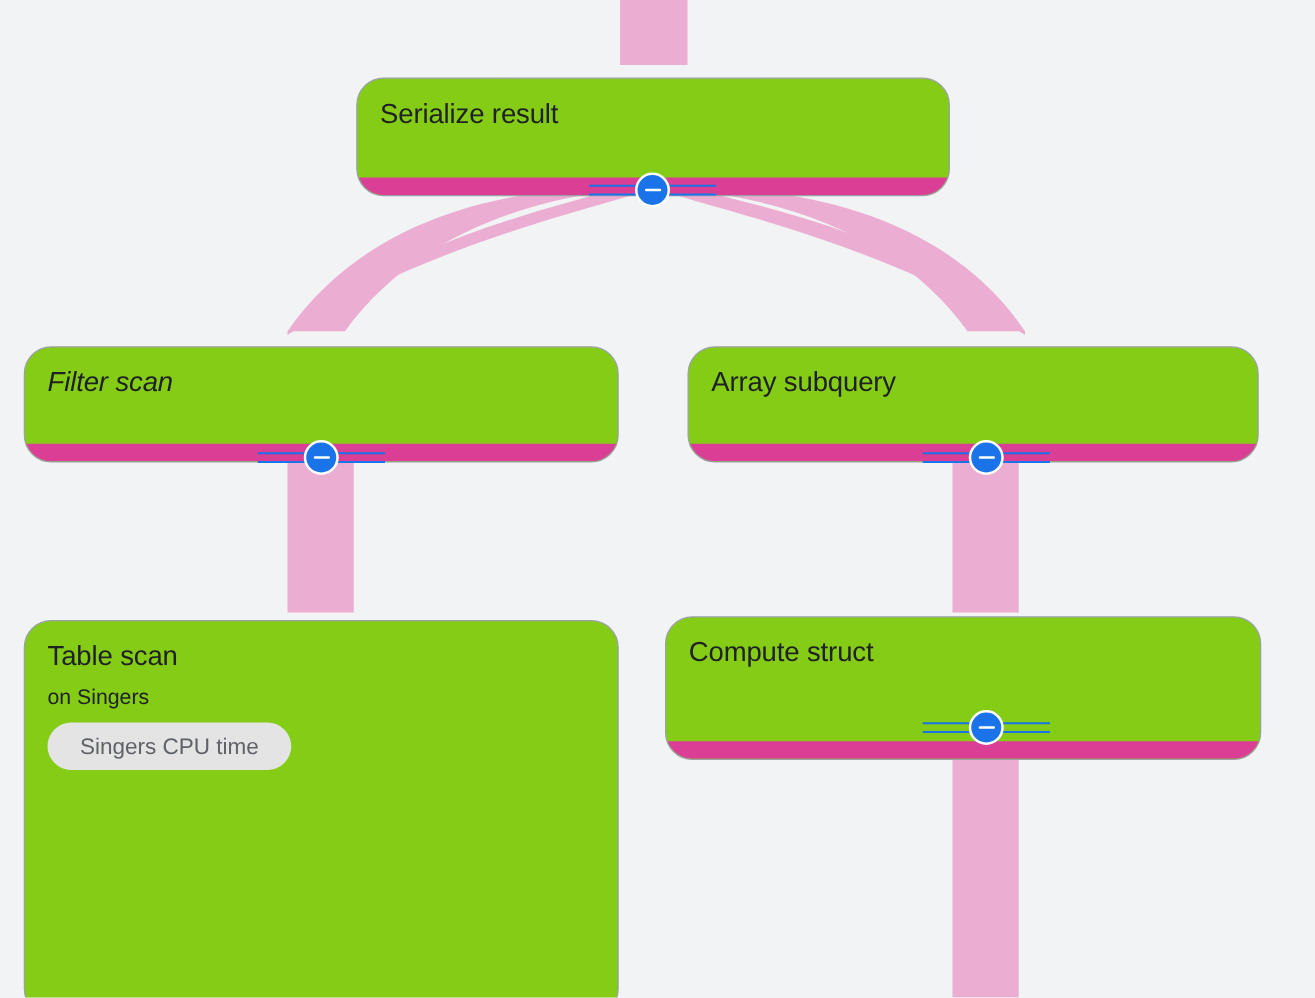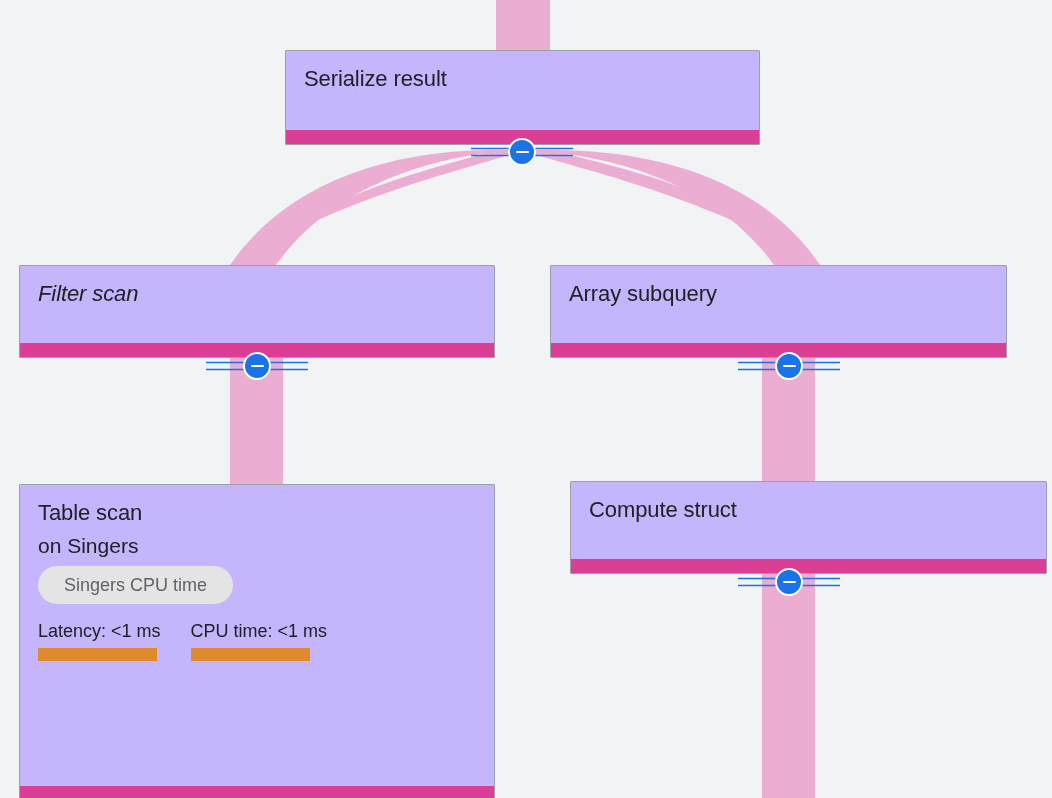--- a/index.html
+++ b/index.html
@@ -30,42 +30,43 @@
     width: 1052px;
     height: 798px;
     z-index: 1;
     pointer-events: none;
   }
 
   
   .node {
     position: absolute;
     z-index: 2;
-    background: #c4b5fd;
+    background: #84cc16;
     border: 1px solid #9AA0A6;
-    border-radius: 1px;
+    border-radius: 22px;
     box-sizing: border-box;
     overflow: hidden;
     display: flex;
     flex-direction: column;
+    margin-top: 12px;
   }
   .node-body {
     flex: 1 1 auto;
     padding: 14px 18px 6px 18px;
     box-sizing: border-box;
   }
   .node-title {
     font-size: 22px;
     line-height: 28px;
     color: #202124;
     letter-spacing: -0.1px;
     white-space: nowrap;
   }
   .node-sub {
-    font-size: 21px;
+    font-size: 17px;
     line-height: 24px;
     color: #202124;
     margin-top: 7px;
     white-space: nowrap;
   }
   .chips {
     margin-top: 8px;
   }
   .chip {
     display: inline-block;
@@ -199,39 +200,25 @@
     <div class="node-footer"></div>
   </div>
 
   <div class="node" style="left:19px; top:484px; width:476px; height:317px;">
     <div class="node-body">
       <div class="node-title">Table scan</div>
       <div class="node-sub">on Singers</div>
       <div class="chips">
         <div><span class="chip">Singers CPU time</span></div>
       </div>
-      <div class="metrics">
-        <div class="metric">
-          <div class="metric-label">Latency: &lt;1 ms</div>
-          <div class="metric-bar-track">
-            <div class="metric-bar" style="width:119px;"></div>
-          </div>
-        </div>
-        <div class="metric">
-          <div class="metric-label">CPU time: &lt;1 ms</div>
-          <div class="metric-bar-track">
-            <div class="metric-bar" style="width:119px;"></div>
-          </div>
-        </div>
-      </div>
-    </div>
-    <div class="node-footer"></div>
-  </div>
-
-  <div class="node" style="left:570px; top:481px; width:477px; height:93px;gap:24px;">
+    </div>
+    <div class="node-footer"></div>
+  </div>
+
+  <div class="node" style="left:532px; top:481px; width:477px; height:115px;gap:24px;">
     <div class="node-body">
       <div class="node-title">Compute struct</div>
     </div>
     <div class="node-footer"></div>
   </div>
 
   <div class="toggle" style="left:471px; top:137px;">
     <svg class="rails" viewBox="0 0 102 30" xmlns="http://www.w3.org/2000/svg">
       <line x1="0" y1="11.5" x2="102" y2="11.5" stroke="#1A73E8" stroke-width="1.6"></line>
       <line x1="0" y1="18.5" x2="102" y2="18.5" stroke="#1A73E8" stroke-width="1.6"></line>

